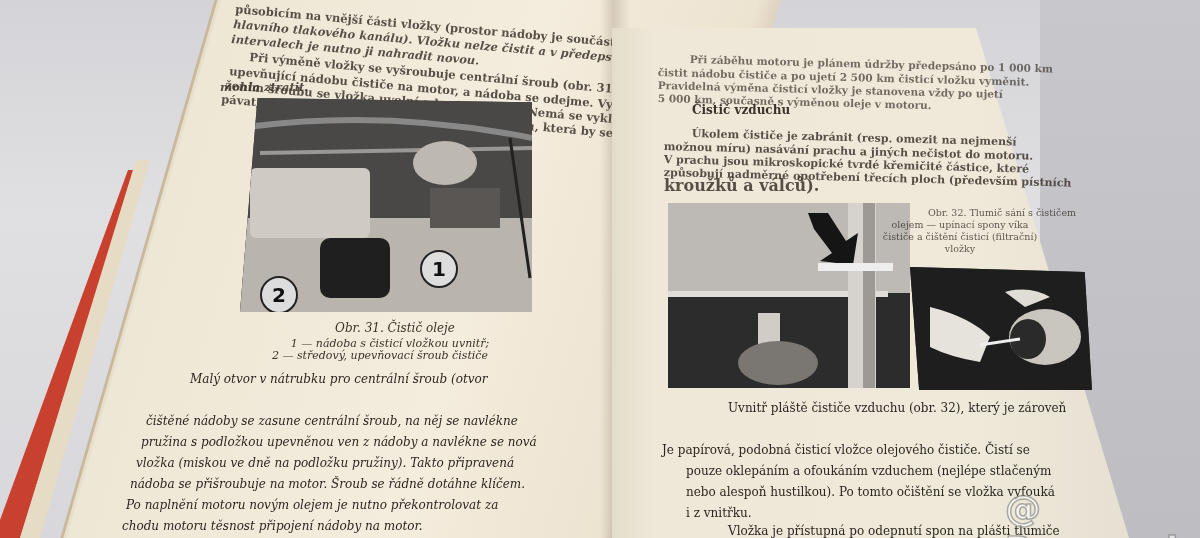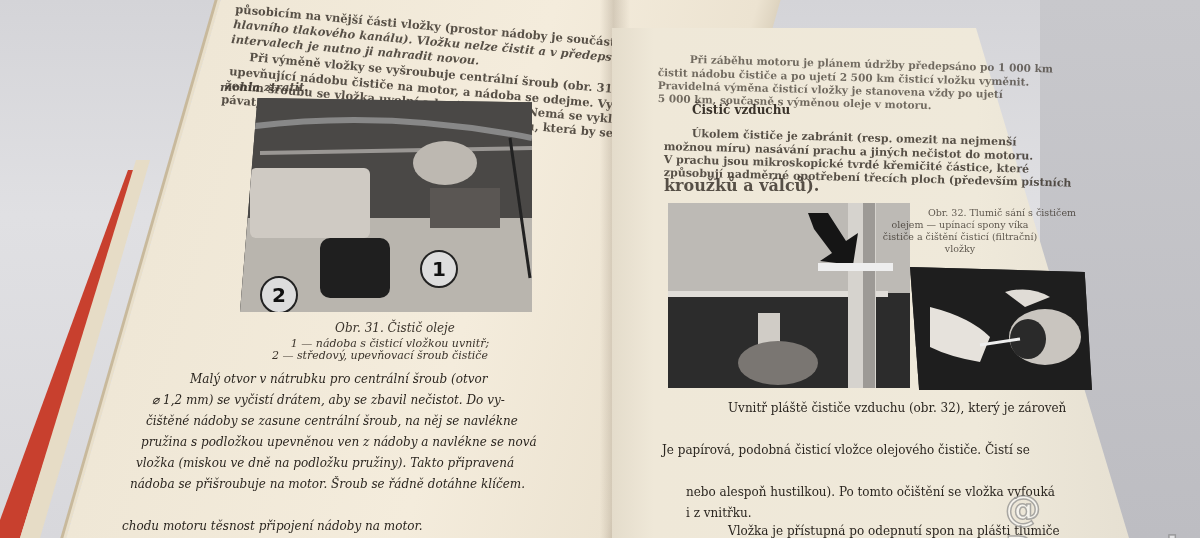--- a/index.html
+++ b/index.html
@@ -76,25 +76,25 @@
     </svg>
     <div class="callout" style="left:180px;top:152px;">1</div>
     <div class="callout" style="left:20px;top:178px;">2</div>
   </div>
 
   <div class="txt cap it" style="left:320px;top:322px;width:150px;font-size:12px;">Obr. 31. Čistič oleje</div>
   <div class="txt cap it" style="left:275px;top:337px;width:230px;">1 — nádoba s čisticí vložkou uvnitř;</div>
   <div class="txt cap it" style="left:265px;top:349px;width:230px;">2 — středový, upevňovací šroub čističe</div>
 
   <div class="txt p-main it" style="left:190px;top:369px;">Malý otvor v nátrubku pro centrální šroub (otvor</div>
-  <div class="txt p-main it" style="left:152px;top:390px;">⌀ 1,2 mm) se vyčistí drátem, aby se zbavil nečistot. Do vy-</div>
   <div class="txt p-main it" style="left:146px;top:411px;">čištěné nádoby se zasune centrální šroub, na něj se navlékne</div>
   <div class="txt p-main it" style="left:141px;top:432px;">pružina s podložkou upevněnou ven z nádoby a navlékne se nová</div>
   <div class="txt p-main it" style="left:136px;top:453px;">vložka (miskou ve dně na podložku pružiny). Takto připravená</div>
   <div class="txt p-main it" style="left:130px;top:474px;">nádoba se přišroubuje na motor. Šroub se řádně dotáhne klíčem.</div>
+  <div class="txt p-main it" style="left:126px;top:495px;">Po naplnění motoru novým olejem je nutno překontrolovat za</div>
 
   <div class="txt p-main it" style="left:122px;top:516px;">chodu motoru těsnost připojení nádoby na motor.</div>
   <div class="txt p-main it" style="left:158px;top:537px;">Těsnicí kroužek pod hlavou šroubu má být před montáží</div>
 </div>
 
 <div class="gutter"></div>
 
 <div class="right-page"></div>
 <div style="position:absolute;left:0;top:0;width:1200px;height:538px;">
   <div class="txt p-small" style="left:690px;top:52px;font-size:10.5px;transform:rotate(1.5deg);transform-origin:0 0;opacity:.7;">Při záběhu motoru je plánem údržby předepsáno po 1 000 km</div>
@@ -135,19 +135,20 @@
       <ellipse cx="135" cy="70" rx="36" ry="28" fill="#c9c5bf"></ellipse>
       <ellipse cx="118" cy="72" rx="18" ry="20" fill="#2a2a2a"></ellipse>
       <path d="M20 40 Q60 50 80 70 L70 95 Q40 90 20 80 Z" fill="#e6e2dc"></path>
       <path d="M95 25 Q120 18 140 30 L115 40 Z" fill="#e0dcd6"></path>
       <line x1="70" y1="78" x2="110" y2="72" stroke="#eee" stroke-width="3"></line>
     </svg>
   </div>
 
   <div class="txt p-main" style="left:728px;top:398px;">Uvnitř pláště čističe vzduchu (obr. 32), který je zároveň</div>
   <div class="txt p-main" style="left:662px;top:440px;">Je papírová, podobná čisticí vložce olejového čističe. Čistí se</div>
+  <div class="txt p-main" style="left:686px;top:461px;">pouze oklepáním a ofoukáním vzduchem (nejlépe stlačeným</div>
   <div class="txt p-main" style="left:686px;top:482px;">nebo alespoň hustilkou). Po tomto očištění se vložka vyfouká</div>
   <div class="txt p-main" style="left:686px;top:503px;">i z vnitřku.</div>
   <div class="txt p-main" style="left:728px;top:521px;">Vložka je přístupná po odepnutí spon na plášti tlumiče</div>
 
 </div>
 
 <div class="watermark">@ Bazos.sk</div>
 
 </body></html>

